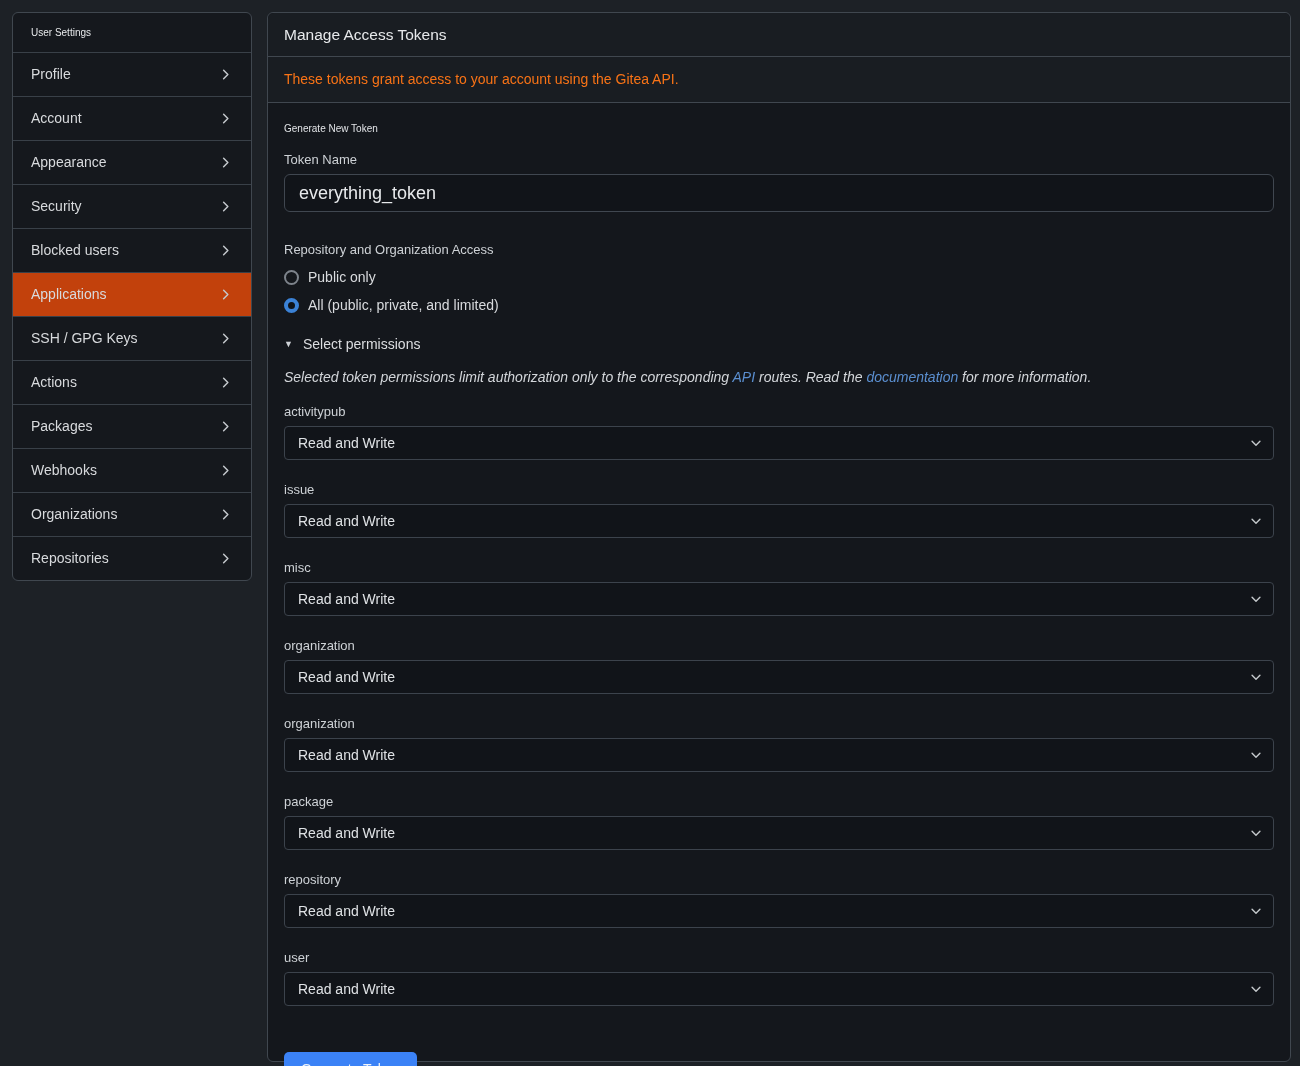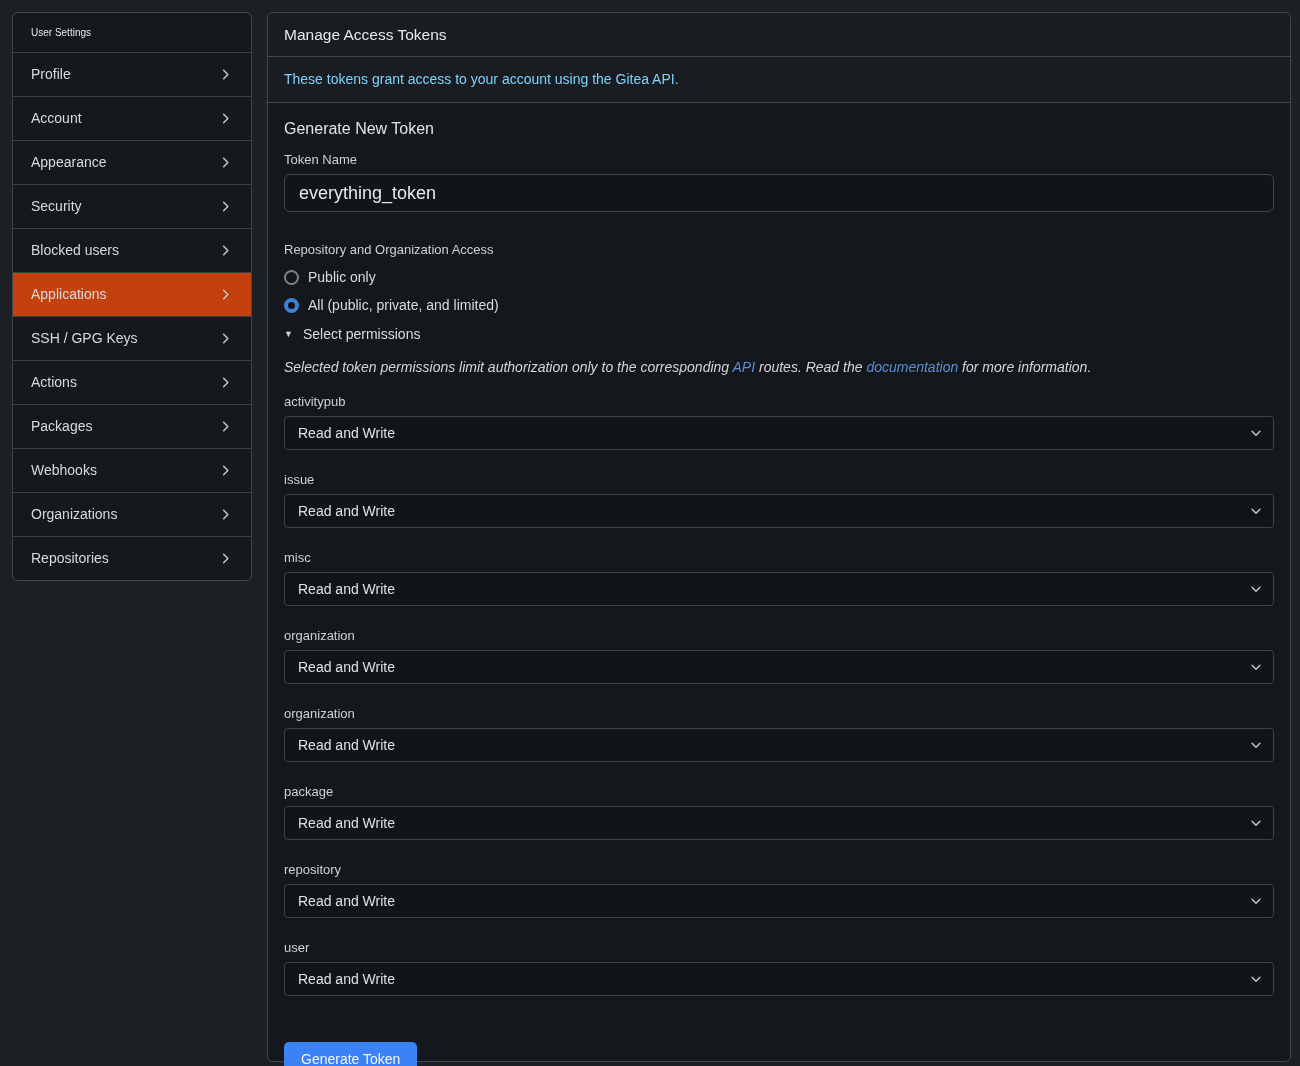--- a/index.html
+++ b/index.html
@@ -53,28 +53,28 @@
     font-size:15.5px;
     color:#e7e9eb;
     border-bottom:1px solid #40474f;
     border-radius:6px 6px 0 0;
     line-height:19px;
   }
   .main-message {
     background:#191d22;
     padding:14px 16px;
     font-size:14px;
-    color:#7dd3fc;
+    color:#f97316;
     border-bottom:1px solid #40474f;
     line-height:17px;
   }
   .main-body { padding:16px; }
 
   .section-title {
-    font-size:16px; font-weight:400; color:#e2e4e7;
+    font-size:10px; font-weight:400; color:#e2e4e7;
     line-height:19px; margin-bottom:14px;
   }
   .field-label {
     font-size:13px; color:#ced2d6; line-height:16px; margin-bottom:6px;
   }
   .text-input {
     width:100%; height:38px;
     background:#111419;
     border:1px solid #404750;
     border-radius:6px;
@@ -93,21 +93,21 @@
     font-size:14px; color:#d9dbde; line-height:22px;
   }
   .radio-dot {
     width:15px; height:15px; border-radius:50%;
     border:2px solid #7d838b; background:#14171c;
     flex:0 0 auto;
   }
   .radio-dot.checked {
     border:4.5px solid #3b82d6; background:#0f1318;
   }
-  .radio-group { margin-bottom:10px; }
+  .radio-group { margin-bottom:20px; }
 
   .perm-toggle {
     display:flex; align-items:center; gap:10px;
     font-size:14px; color:#dcdee1;
     margin:4px 0 16px 0; cursor:pointer; line-height:17px;
   }
   .triangle-down { font-size:9px; color:#cfd3d7; }
 
   .perm-note {
     font-style:italic;

